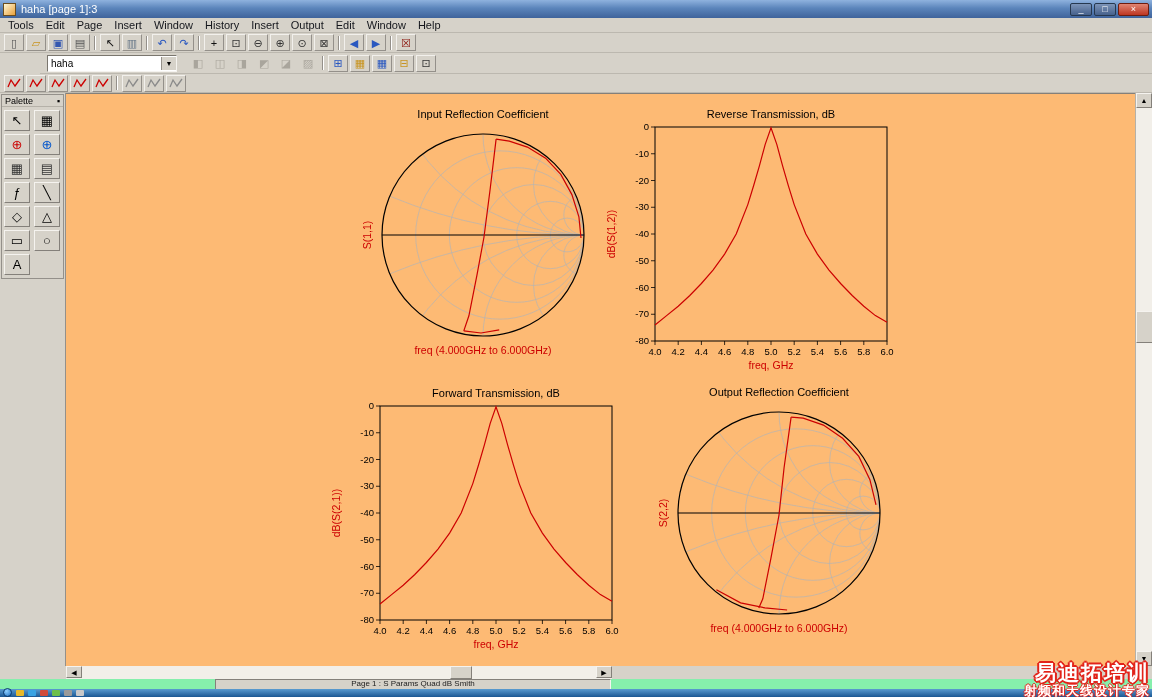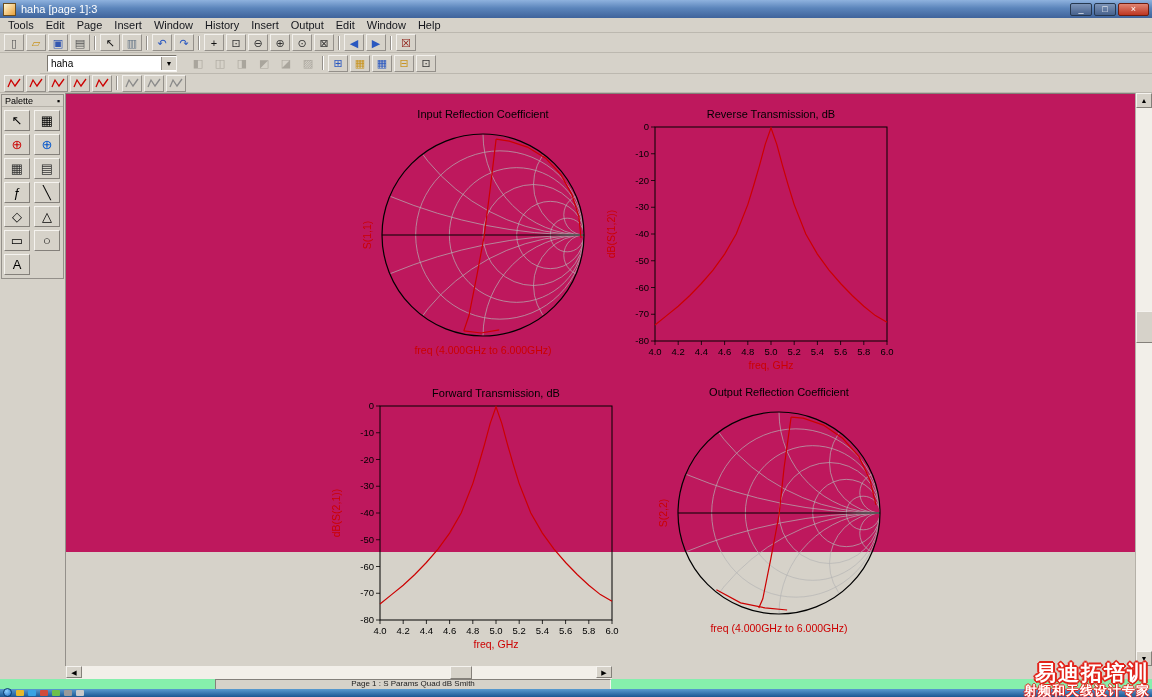--- a/index.html
+++ b/index.html
@@ -41,21 +41,21 @@
 
   
   .leftcol{position:absolute;left:0;top:93px;width:66px;height:573px;background:#d6d2c9;border-right:1px solid #94908a;box-sizing:border-box;}
   .palette{margin:1px;border:1px solid #94908a;background:#d6d2c9;}
   .phead{height:11px;font-size:9px;display:flex;justify-content:space-between;align-items:center;padding:0 3px;border-bottom:1px solid #b5b1a8;}
   .ptools{display:grid;grid-template-columns:repeat(2,27px);gap:3px;padding:3px 2px;justify-content:center;}
   .pbtn{width:26px;height:21px;font-size:13px;line-height:19px;text-align:center;background:#d6d2c9;
     border:1px solid;border-color:#f5f3ef #84807a #84807a #f5f3ef;padding:0;font-family:inherit;}
 
   
-  .canvas{position:absolute;left:66px;top:93px;width:1069px;height:459px;background:#be185d;border-top:1px solid #84807a;box-sizing:border-box;}
+  .canvas{position:absolute;left:66px;top:93px;width:1069px;height:573px;background:#fdba74;border-top:1px solid #84807a;box-sizing:border-box;}
   .chart{position:absolute;}
   .chart0{left:292px;top:13px;}
   .chart1{left:537px;top:13px;}
   .chart2{left:262px;top:292px;}
   .chart3{left:588px;top:291px;}
   svg{font-family:"Liberation Sans","DejaVu Sans",sans-serif;}
   .ctitle{font-size:11px;fill:#000;}
   .tick{font-size:9.5px;fill:#000;}
   .axlab{font-size:10.5px;}
 

